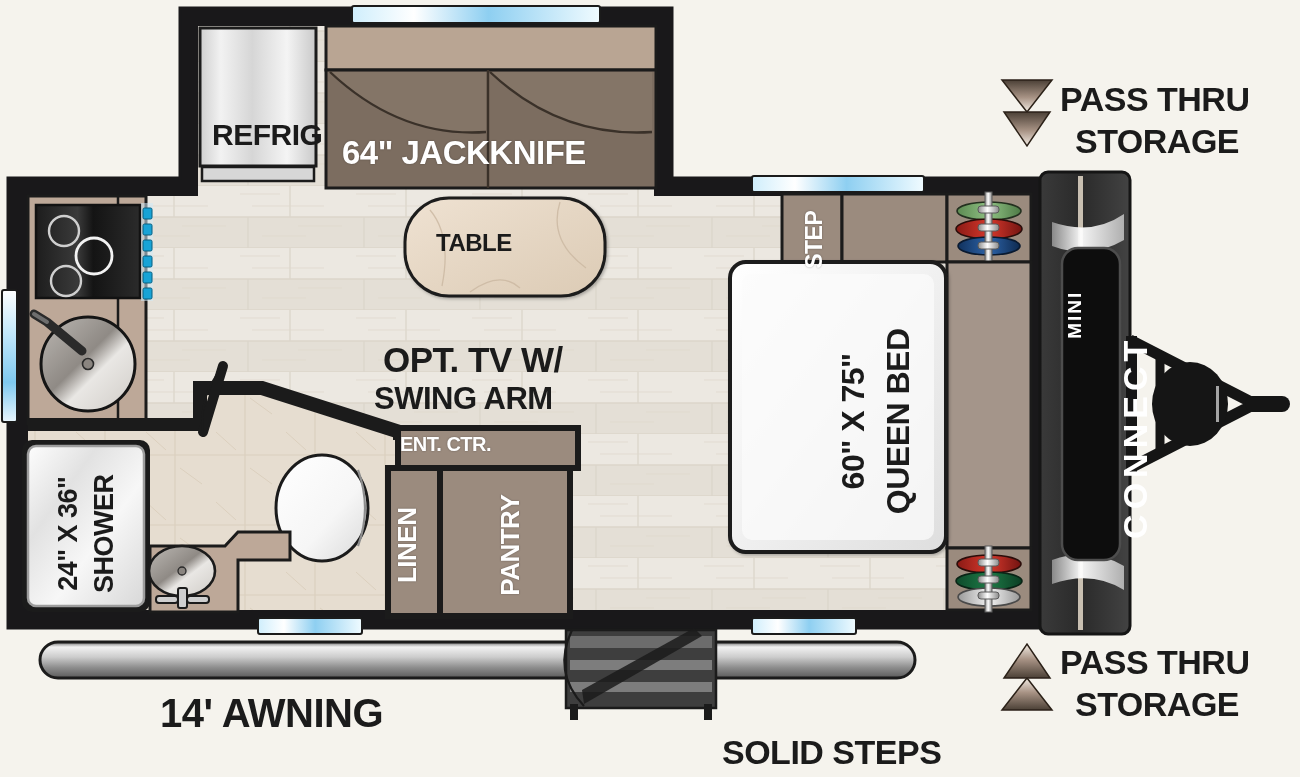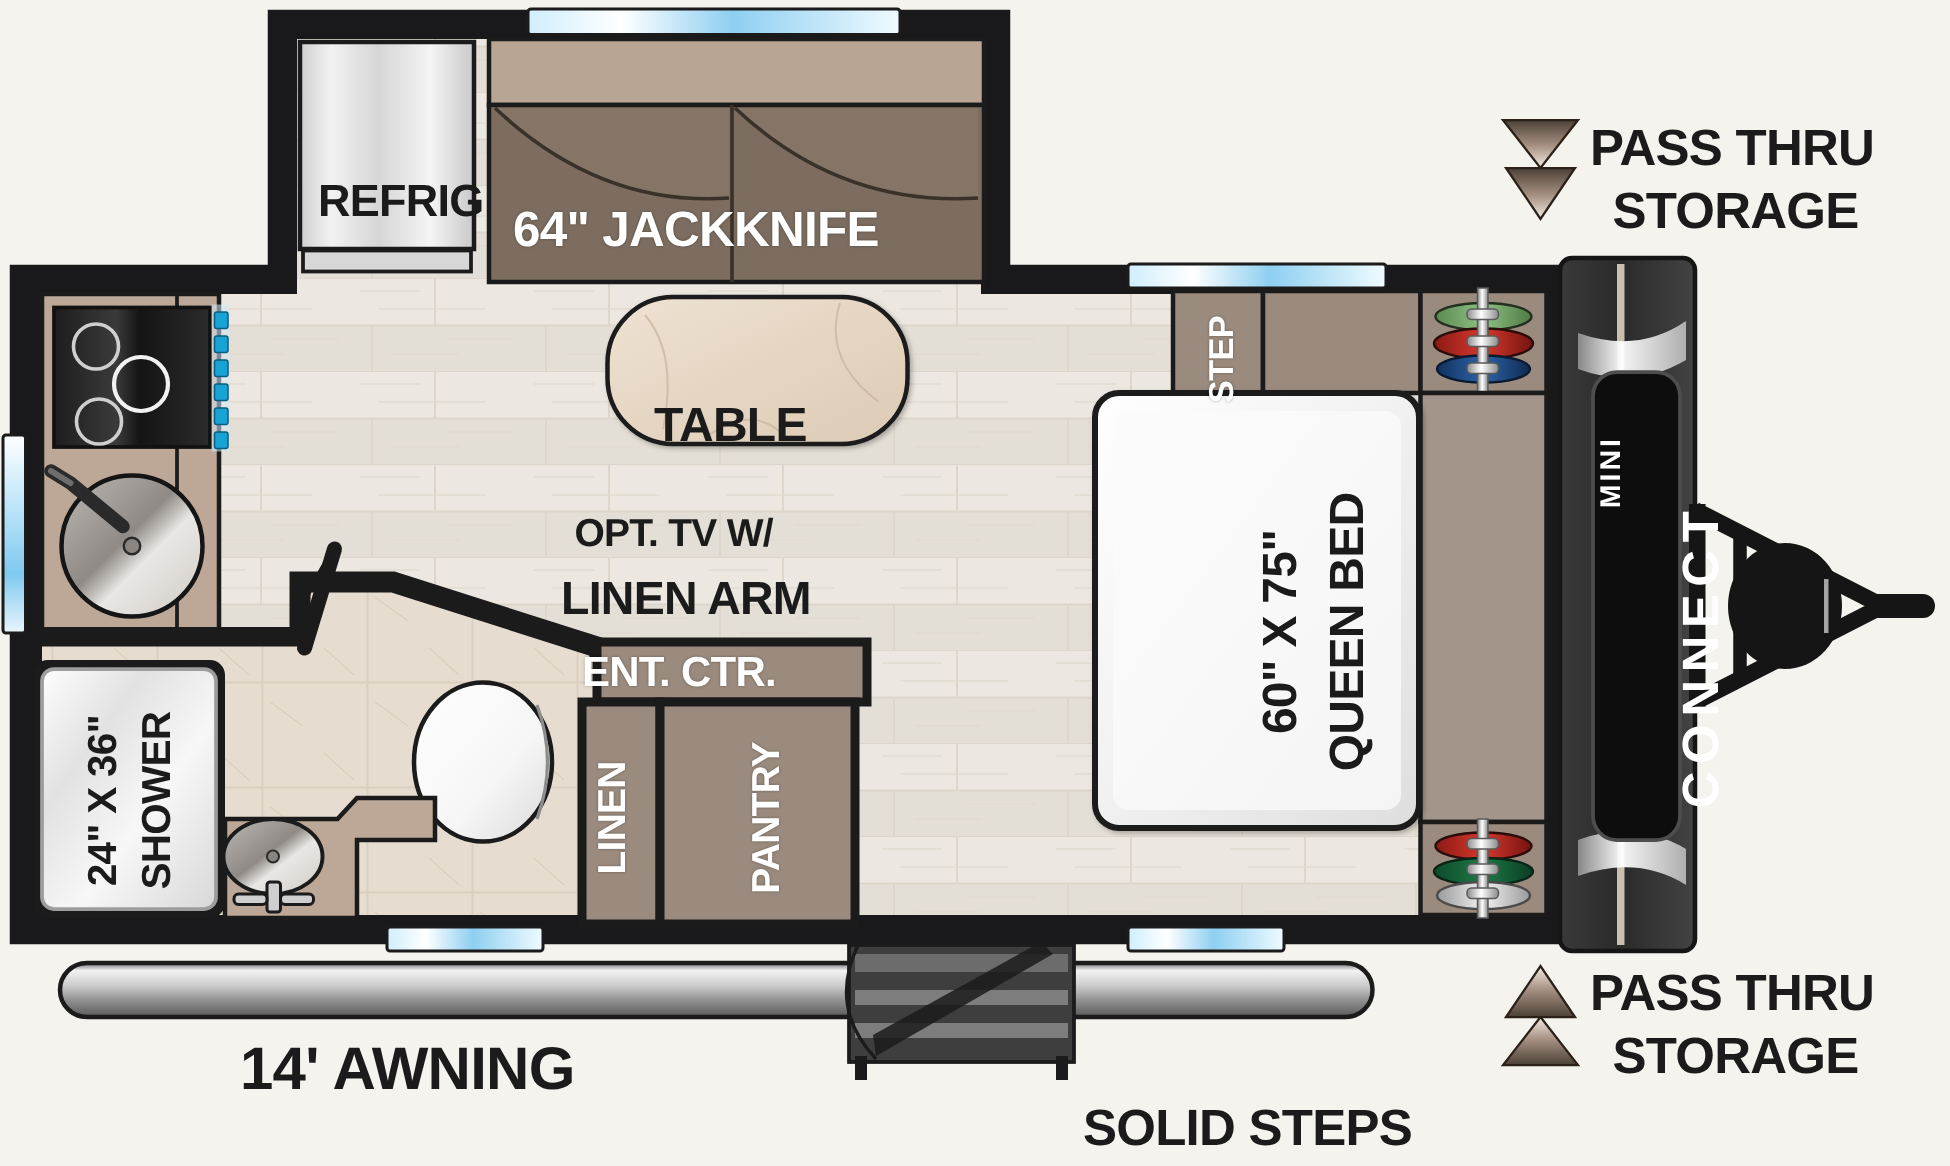--- a/index.html
+++ b/index.html
@@ -366,26 +366,26 @@
   <g>
     <path d="M1002 710 L1052 710 L1027 678 Z" fill="url(#gTriUp)" stroke="#2b2118" stroke-width="1.5"></path>
     <path d="M1004 678 L1050 678 L1027 644 Z" fill="url(#gTriUp)" stroke="#2b2118" stroke-width="1.5"></path>
   </g>
 </svg>
 
 <div class="lbl" style="left:212px;top:80px;font-size:30px;margin-top:40px;">REFRIG</div>
 
 <div class="lbl white sh" style="left:342px;top:136px;font-size:33px;">64" JACKKNIFE</div>
 
-<div class="lbl" style="left:436px;top:231px;font-size:32px;margin-top:36px;">TABLE</div>
-
-<div class="lbl" style="left:383px;top:342px;font-size:26px;">OPT. TV W/</div>
-<div class="lbl" style="left:374px;top:383px;font-size:31px;">LINEN ARM</div>
-
-<div class="lbl white sh" style="left:388px;top:434px;font-size:28px;">ENT. CTR.</div>
+<div class="lbl" style="left:436px;top:231px;font-size:24px;">TABLE</div>
+
+<div class="lbl" style="left:383px;top:342px;font-size:35px;">OPT. TV W/</div>
+<div class="lbl" style="left:374px;top:383px;font-size:31px;">SWING ARM</div>
+
+<div class="lbl white sh" style="left:400px;top:434px;font-size:20px;">ENT. CTR.</div>
 
 <div class="lbl white sh" style="left:370px;top:532px;font-size:26px;transform:rotate(-90deg);">LINEN</div>
 
 <div class="lbl white sh" style="left:460px;top:532px;font-size:26px;transform:rotate(-90deg);">PANTRY</div>
 
 <div class="lbl" style="left:9px;top:520px;font-size:27px;transform:rotate(-90deg);width:120px;text-align:center;">24" X 36"</div>
 <div class="lbl" style="left:45px;top:520px;font-size:27px;transform:rotate(-90deg);width:120px;text-align:center;">SHOWER</div>
 
 <div class="lbl white sh" style="left:786px;top:228px;font-size:23px;transform:rotate(-90deg);">STEP</div>
 

